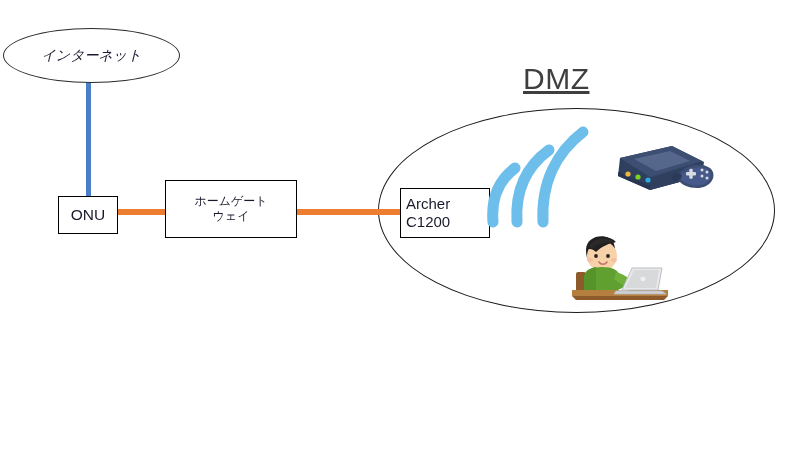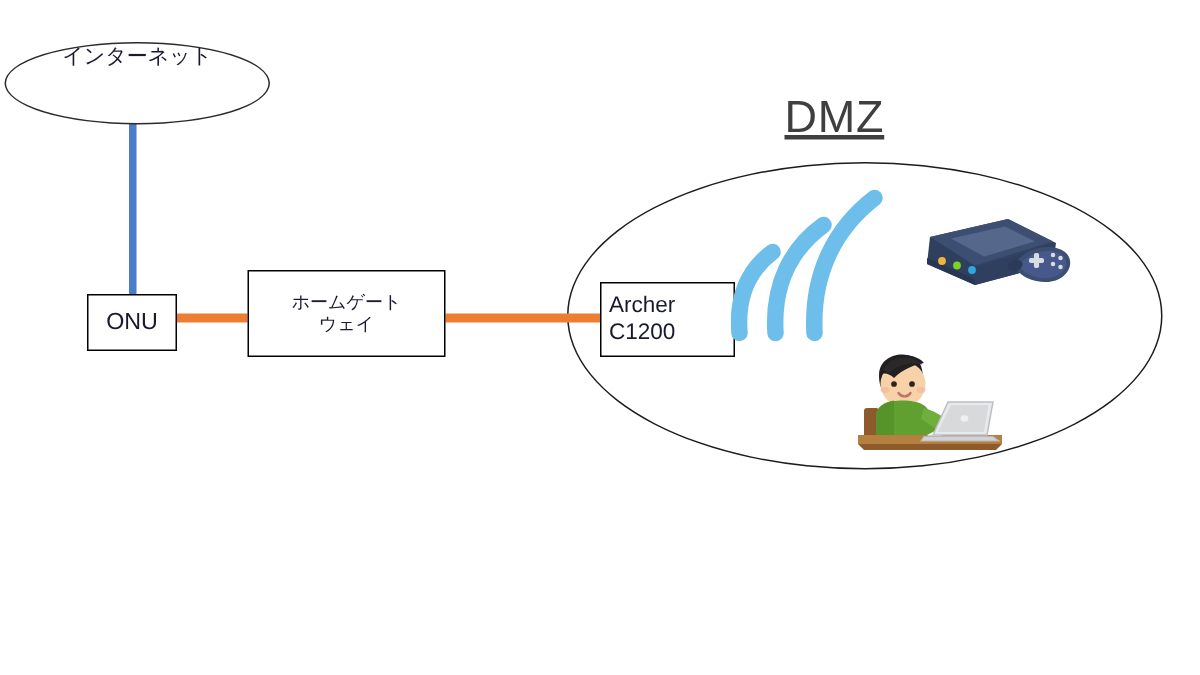--- a/index.html
+++ b/index.html
@@ -62,25 +62,26 @@
     position: absolute;
     left: 3px;
     top: 28px;
     width: 177px;
     height: 55px;
     box-sizing: border-box;
     border: 1.5px solid #2b2b2b;
     border-radius: 50%;
     background: #ffffff;
     display: flex;
-    align-items: flex-start;
+    align-items: center;
     justify-content: center;
     font-size: 14px;
     color: #1a1a2e;
     z-index: 6;
+    font-style: italic;
   }
   #dmz-ellipse {
     position: absolute;
     left: 378px;
     top: 108px;
     width: 397px;
     height: 205px;
     box-sizing: border-box;
     border: 1.5px solid #1c1c1c;
     border-radius: 50%;

